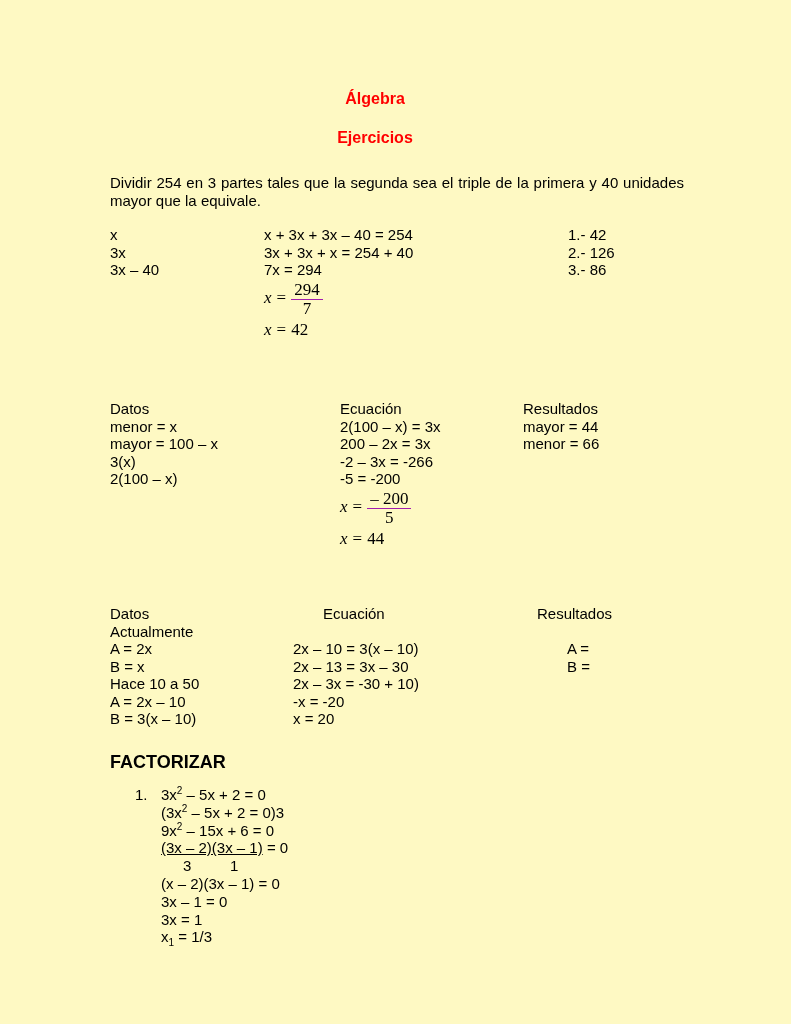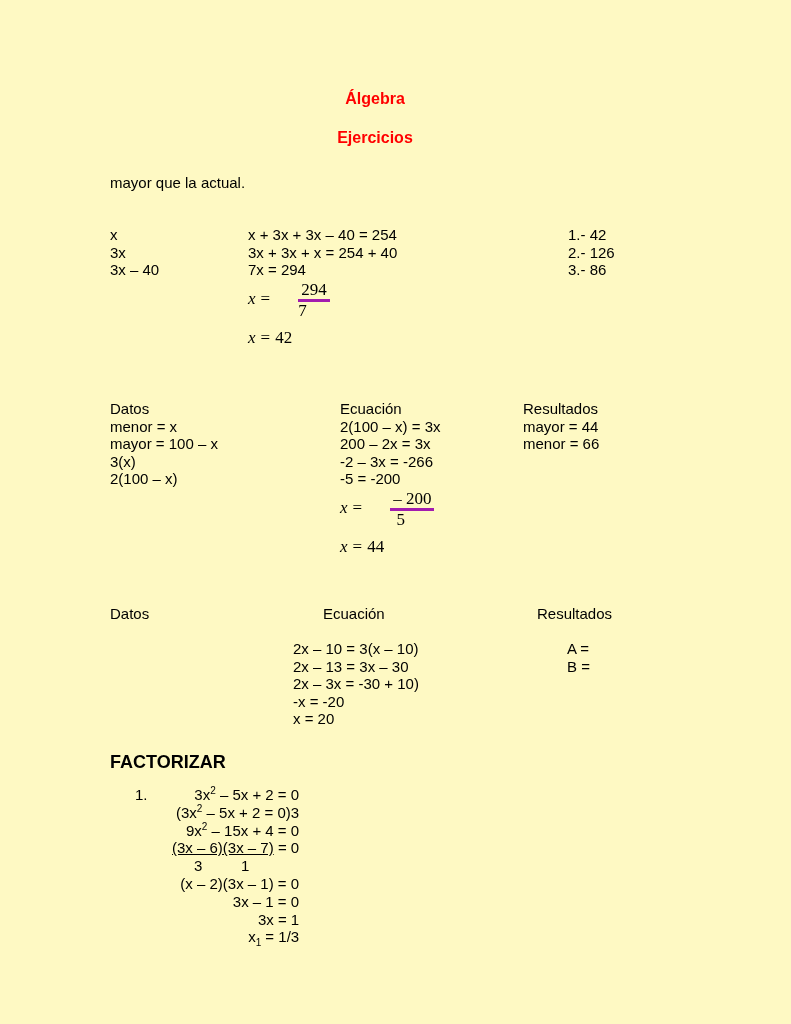--- a/index.html
+++ b/index.html
@@ -13,53 +13,54 @@
   }
   .doc-title{top:90px;}
   .doc-subtitle{top:129px;}
   .para{position:absolute;left:110px;width:574px;line-height:17.5px;}
   .jline{text-align:justify;text-align-last:justify;}
   .col{position:absolute;line-height:17.5px;white-space:nowrap;}
   .mathline{font-family:"Liberation Serif",serif;font-size:17px;white-space:nowrap;}
   .mi{font-style:italic;}
   .mo{margin:0 5px;}
   .frac{display:inline-block;text-align:center;vertical-align:middle;}
-  .fnum{display:block;line-height:18px;padding:0 3px;border-bottom:3px solid #a21caf;margin-left:23px;}
+  .fnum{display:block;line-height:18px;padding:0 3px;border-bottom:1px solid #a21caf;}
   .fden{display:block;line-height:18px;}
   .frac-row{margin-top:2px;line-height:normal;}
-  .sol-row{margin-top:8px;line-height:20px;}
+  .sol-row{margin-top:2px;line-height:20px;}
   .fact-heading{position:absolute;left:110px;top:752px;font-weight:bold;font-size:18px;}
   .item-num{position:absolute;left:135px;top:786px;line-height:17.8px;}
-  .fact-lines{position:absolute;left:172px;top:786px;line-height:17.8px;white-space:nowrap;text-align:right;}
+  .fact-lines{position:absolute;left:161px;top:786px;line-height:17.8px;white-space:nowrap;}
   .fact-lines sup{font-size:10px;line-height:0;vertical-align:super;}
   .fact-lines sub{font-size:10px;line-height:0;vertical-align:sub;}
   .underlined{text-decoration:underline;}
   .den-row{position:relative;height:17.8px;}
   .den-row .d1{position:absolute;left:22px;}
   .den-row .d2{position:absolute;left:69px;}
 </style>
 </head>
 <body>
 
 <div class="page">
 
   <div class="doc-title">Álgebra</div>
   <div class="doc-subtitle">Ejercicios</div>
 
   <div class="para" style="top:174px">
-    <div>mayor que la actual.</div>
+    <div class="jline">Dividir 254 en 3 partes tales que la segunda sea el triple de la primera y 40 unidades</div>
+    <div>mayor que la equivale.</div>
   </div>
 
   <div class="col" style="left:110px;top:226px">
       <div>x</div>
       <div>3x</div>
       <div>3x – 40</div>
     </div>
 
-  <div class="col" style="left:248px;top:226px">
+  <div class="col" style="left:264px;top:226px">
     <div>
         <div>x + 3x + 3x – 40 = 254</div>
         <div>3x + 3x + x = 254 + 40</div>
         <div>7x = 294</div>
       </div>
     <div class="mathline frac-row">
       <span class="mi">x</span><span class="mo">=</span><span class="frac"><span class="fnum">294</span><span class="fden">7</span></span>
     </div>
     <div class="mathline sol-row">
       <span class="mi">x</span><span class="mo">=</span><span>42</span>
@@ -103,20 +104,28 @@
     <div>Resultados</div>
     <div>
         <div>mayor = 44</div>
         <div>menor = 66</div>
       </div>
   </div>
 
 
   <div class="col" style="left:110px;top:605px">
     <div>Datos</div>
+    <div>
+        <div>Actualmente</div>
+        <div>A = 2x</div>
+        <div>B = x</div>
+        <div>Hace 10 a 50</div>
+        <div>A = 2x – 10</div>
+        <div>B = 3(x – 10)</div>
+      </div>
   </div>
 
   <div class="col" style="left:323px;top:605px">
     <div>Ecuación</div>
   </div>
   <div class="col" style="left:293px;top:640px">
       <div>2x – 10 = 3(x – 10)</div>
       <div>2x – 13 = 3x – 30</div>
       <div>2x – 3x = -30 + 10)</div>
       <div>-x = -20</div>
@@ -130,22 +139,22 @@
       <div>A =</div>
       <div>B =</div>
     </div>
 
   <div class="fact-heading">FACTORIZAR</div>
   <div class="item-num">1.</div>
 
   <div class="fact-lines">
     <div><span>3x</span><sup>2</sup><span> – 5x + 2 = 0</span></div>
     <div><span>(3x</span><sup>2</sup><span> – 5x + 2 = 0)3</span></div>
-    <div><span>9x</span><sup>2</sup><span> – 15x + 4 = 0</span></div>
-    <div><span class="underlined">(3x – 6)(3x – 7)</span><span> = 0</span></div>
+    <div><span>9x</span><sup>2</sup><span> – 15x + 6 = 0</span></div>
+    <div><span class="underlined">(3x – 2)(3x – 1)</span><span> = 0</span></div>
     <div class="den-row">
         <span class="d1">3</span>
         <span class="d2">1</span>
       </div>
     <div>(x – 2)(3x – 1) = 0</div>
     <div>3x – 1 = 0</div>
     <div>3x = 1</div>
     <div><span>x</span><sub>1</sub><span> = 1/3</span></div>
   </div>
 

